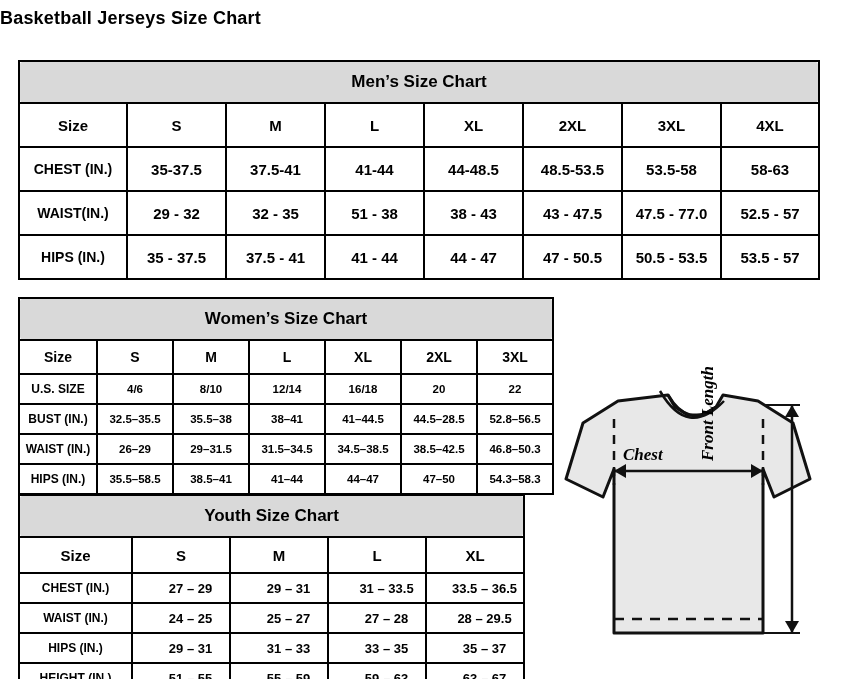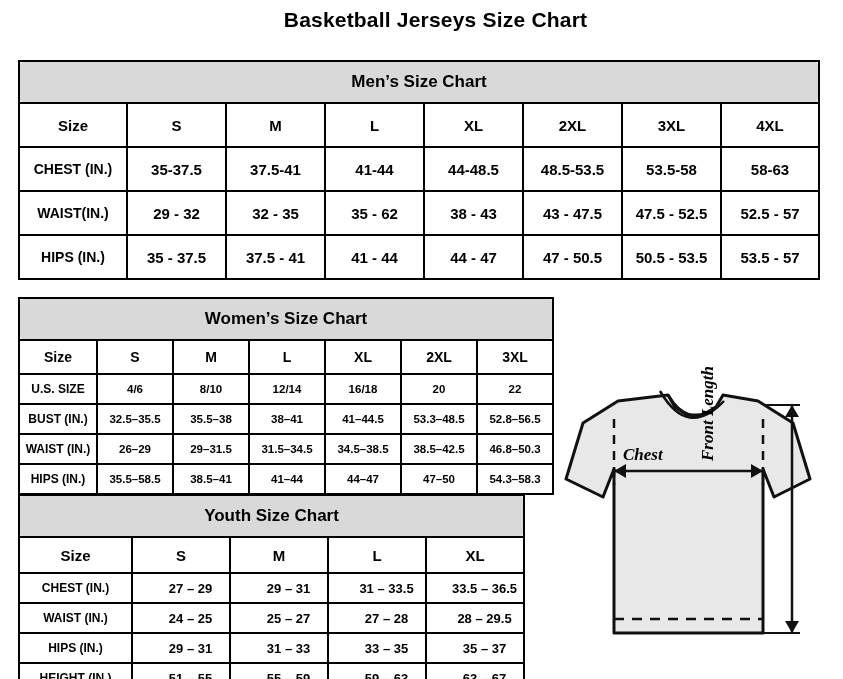--- a/index.html
+++ b/index.html
@@ -9,26 +9,25 @@
   }
   body {
     width: 843px;
     height: 679px;
     position: relative;
     font-family: "Liberation Sans", sans-serif;
     color: #000000;
     overflow: hidden;
   }
   .page-title {
-    text-align: center;
-    font-size: 21px;
+    text-align: left;
+    font-size: 18px;
     font-weight: bold;
     margin-top: 8px;
     letter-spacing: 0.2px;
-    padding-left: 28px;
   }
 
   table.chart {
     border-collapse: collapse;
     table-layout: fixed;
   }
   table.chart td, table.chart th {
     border: 2px solid #000000;
     text-align: center;
     vertical-align: middle;
@@ -162,24 +161,24 @@
       <td class="data-cell">41-44</td>
       <td class="data-cell">44-48.5</td>
       <td class="data-cell">48.5-53.5</td>
       <td class="data-cell">53.5-58</td>
       <td class="data-cell">58-63</td>
     </tr>
     <tr>
       <td class="row-label">WAIST(IN.)</td>
       <td class="data-cell">29 - 32</td>
       <td class="data-cell">32 - 35</td>
-      <td class="data-cell">35 - 62</td>
+      <td class="data-cell">51 - 38</td>
       <td class="data-cell">38 - 43</td>
       <td class="data-cell">43 - 47.5</td>
-      <td class="data-cell">47.5 - 52.5</td>
+      <td class="data-cell">47.5 - 77.0</td>
       <td class="data-cell">52.5 - 57</td>
     </tr>
     <tr>
       <td class="row-label">HIPS (IN.)</td>
       <td class="data-cell">35 - 37.5</td>
       <td class="data-cell">37.5 - 41</td>
       <td class="data-cell">41 - 44</td>
       <td class="data-cell">44 - 47</td>
       <td class="data-cell">47 - 50.5</td>
       <td class="data-cell">50.5 - 53.5</td>
@@ -219,21 +218,21 @@
       <td class="data-cell">16/18</td>
       <td class="data-cell">20</td>
       <td class="data-cell">22</td>
     </tr>
     <tr>
       <td class="row-label">BUST  (IN.)</td>
       <td class="data-cell">32.5–35.5</td>
       <td class="data-cell">35.5–38</td>
       <td class="data-cell">38–41</td>
       <td class="data-cell">41–44.5</td>
-      <td class="data-cell">53.3–48.5</td>
+      <td class="data-cell">44.5–28.5</td>
       <td class="data-cell">52.8–56.5</td>
     </tr>
     <tr>
       <td class="row-label">WAIST  (IN.)</td>
       <td class="data-cell">26–29</td>
       <td class="data-cell">29–31.5</td>
       <td class="data-cell">31.5–34.5</td>
       <td class="data-cell">34.5–38.5</td>
       <td class="data-cell">38.5–42.5</td>
       <td class="data-cell">46.8–50.3</td>

